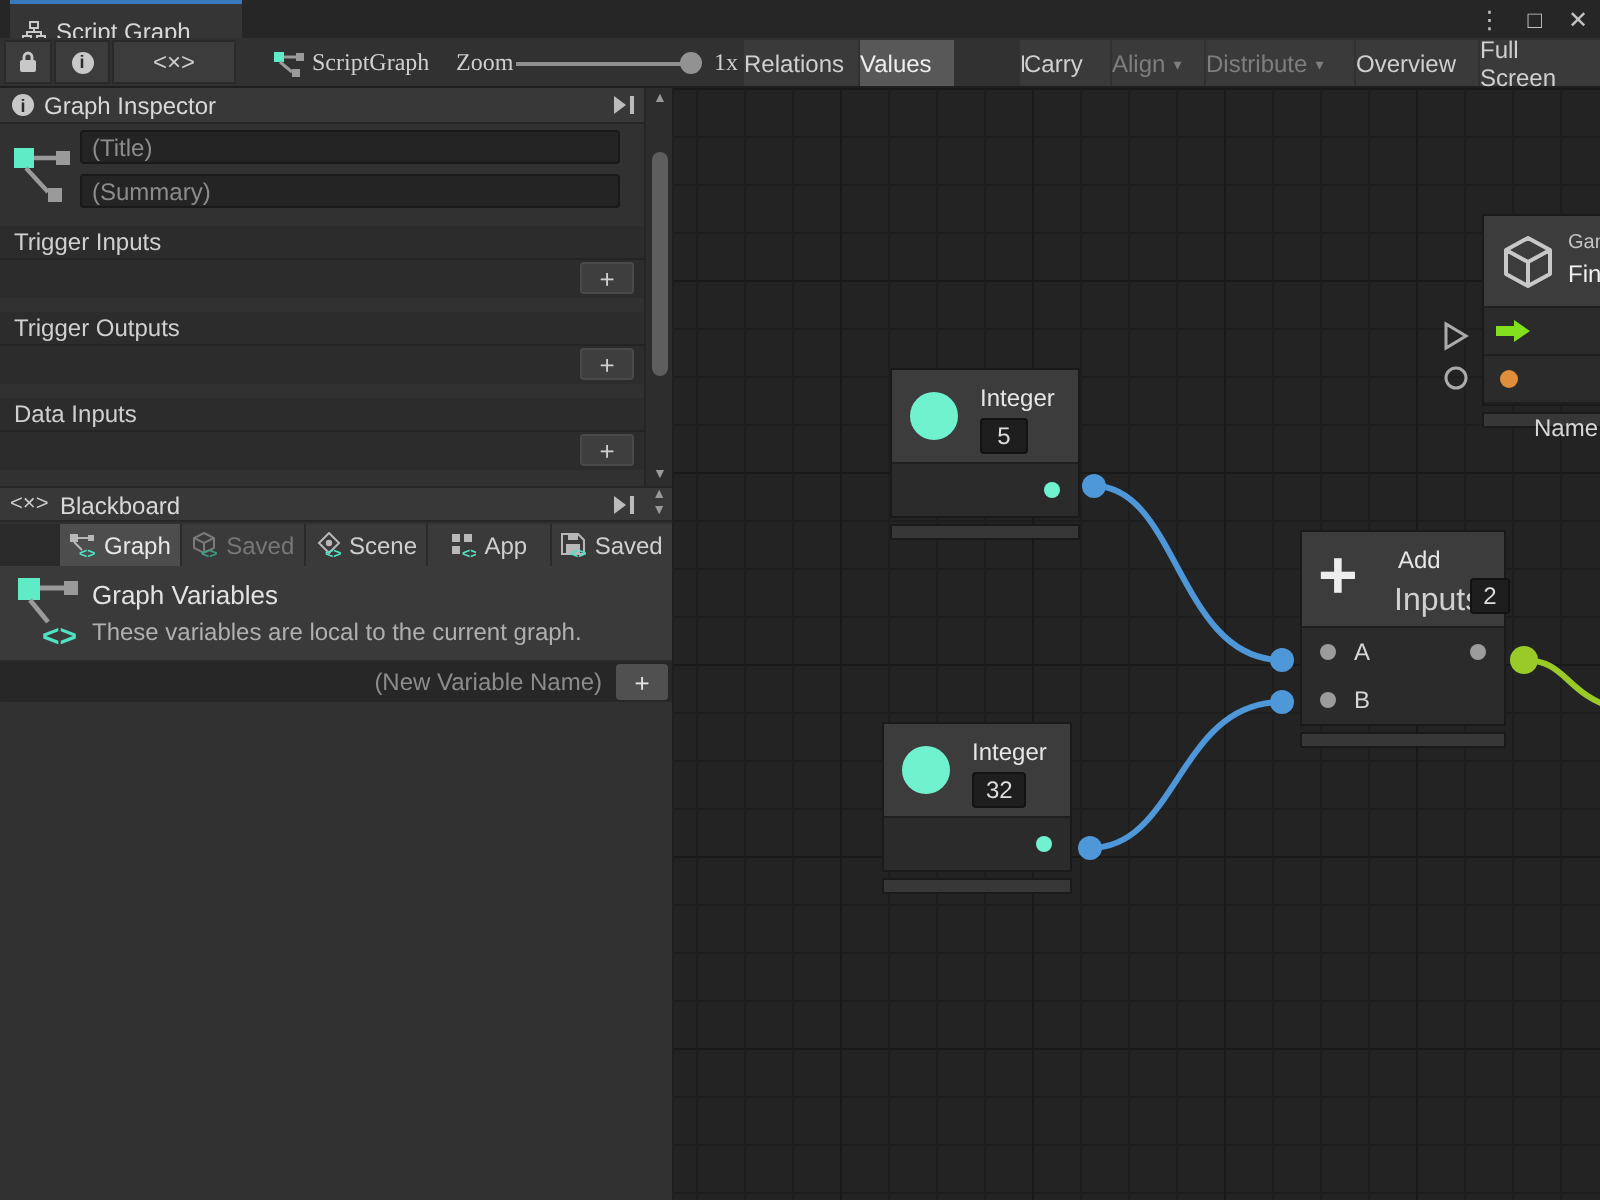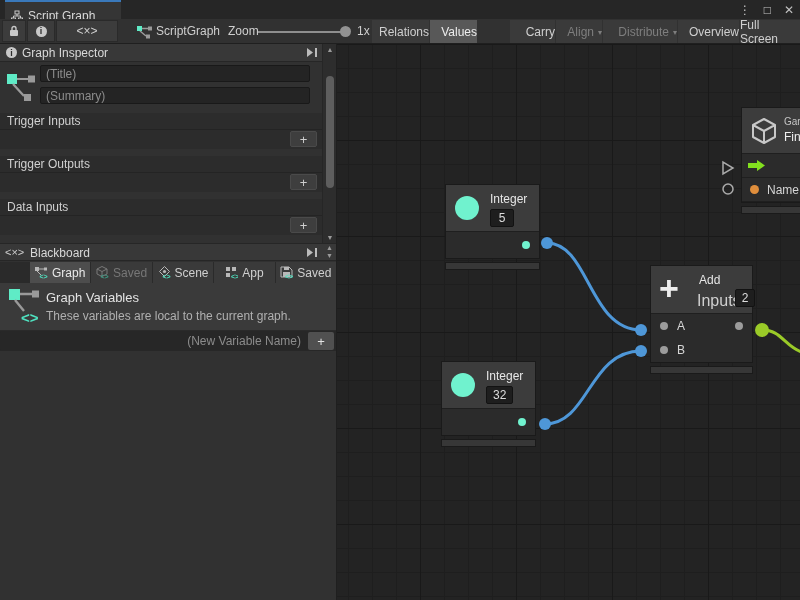--- a/index.html
+++ b/index.html
@@ -16,24 +16,24 @@
   .win-controls{right:6px;top:0;height:19px;display:flex;align-items:center;gap:13px;
                 color:#C2C2C2;font-size:12px;}
   .win-controls span{cursor:default;}
 
   
   .toolbar{left:0;top:19px;width:800px;height:25px;background:#313131;
            border-bottom:1px solid #1F1F1F;box-sizing:border-box;}
   .tbtn{top:1px;height:22px;background:#3C3C3C;border:1px solid #2A2A2A;box-sizing:border-box;
         display:flex;align-items:center;justify-content:center;color:#CFCFCF;font-size:12px;}
   .tbtn2{top:1px;height:23px;background:#3A3A3A;display:flex;align-items:center;
-         justify-content:flex-end;color:#CFCFCF;font-size:12px;box-sizing:border-box;}
+         justify-content:flex-start;color:#CFCFCF;font-size:12px;box-sizing:border-box;}
   .tbtn2.active{background:#585858;color:#EDEDED;}
   .tbtn2.disabled{color:#7E7E7E;}
-  .tb-label{font-size:12px;color:#CFCFCF;line-height:25px;}
+  .tb-label{font-size:12px;color:#CFCFCF;line-height:25px;font-family:Liberation Serif, serif;}
   .zoom-track{left:258px;top:12px;width:92px;height:2px;background:#8F8F8F;}
   .zoom-thumb{left:340px;top:7px;width:11px;height:11px;border-radius:50%;background:#929292;}
   .dd-arrow{font-size:8px;margin-left:4px;margin-top:2px;}
 
   
   .panel{left:0;top:44px;width:337px;height:556px;background:#313131;
          border-right:1px solid #1F1F1F;box-sizing:border-box;overflow:hidden;}
   .p-header{left:0;width:336px;height:18px;background:#383838;border-bottom:1px solid #262626;
             box-sizing:border-box;}
   .p-header .ht{position:absolute;left:22px;top:2px;font-size:12px;color:#D8D8D8;}
@@ -374,21 +374,21 @@
           <span class="find-title">Find</span>
         </div>
         <div class="node-body">
           <div class="find-row">
             <svg class="abs" style="left:6px;top:6px;" width="17" height="11" viewBox="0 0 17 11">
               <polygon points="0,3 9,3 9,0 17,5.5 9,11 9,8 0,8" fill="#82E01E"></polygon>
             </svg>
           </div>
           <div class="find-row">
             <div class="dot-orange"></div>
-            <span class="port-label" style="left:25px;">Name</span>
+            <span class="port-label" style="left:25px;margin-top:24px;">Name</span>
           </div>
         </div>
       </div>
       <div class="node-footer"></div>
     </div>
 
   </div>
 </div>
 
 </body></html>

